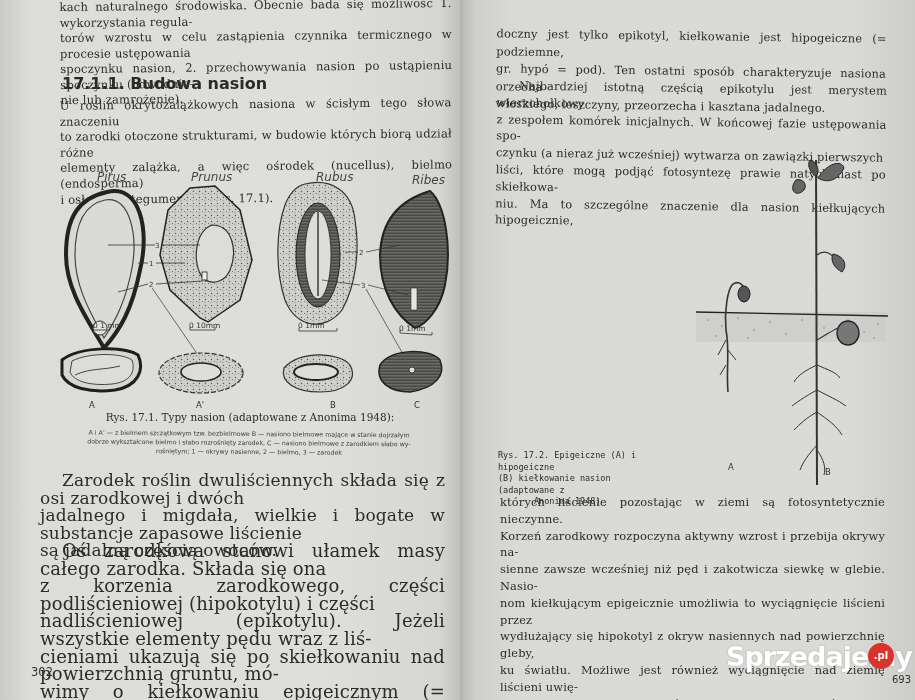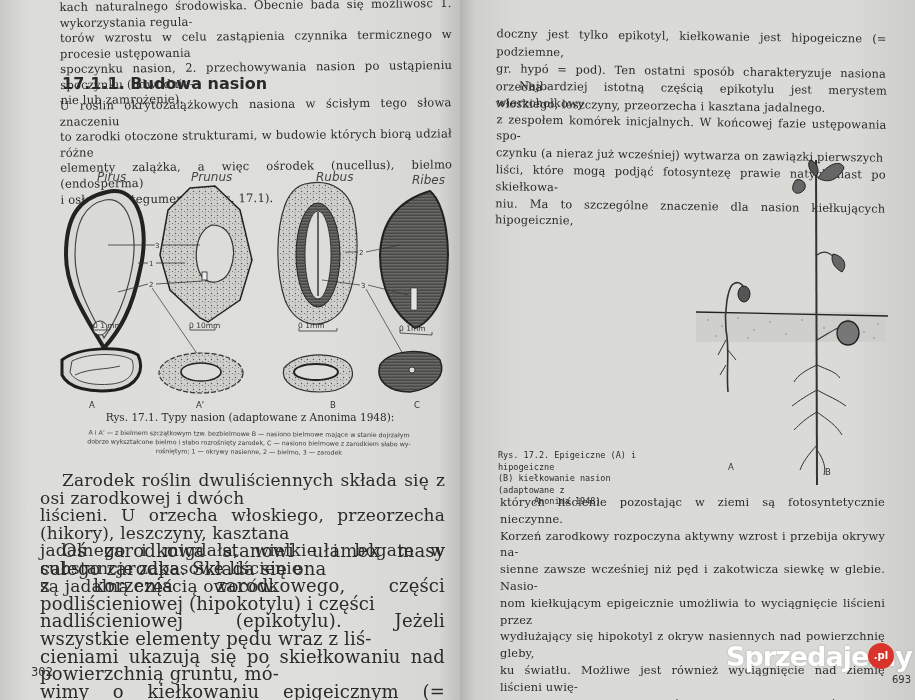--- a/index.html
+++ b/index.html
@@ -127,21 +127,20 @@
 
   <div class="caption" style="left:100px;top:411px;width:300px;">Rys. 17.1. Typy nasion (adaptowane z Anonima 1948):</div>
   <div class="caption-small" style="left:44px;top:429px;width:410px;transform:rotate(0.5deg);">
     <div>A i A' — z bielmem szczątkowym tzw. bezbielmowe B — nasiono bielmowe mające w stanie dojrzałym</div>
     <div>dobrze wykształcone bielmo i słabo rozrośnięty zarodek, C — nasiono bielmowe z zarodkiem słabo wy-</div>
     <div>rośniętym; 1 — okrywy nasienne, 2 — bielmo, 3 — zarodek</div>
   </div>
 
   <div class="txt" style="left:40px;top:472px;width:405px;font-size:17px;line-height:17.6px;">
     <p class="indent">Zarodek roślin dwuliściennych składa się z osi zarodkowej i dwóch</p>
-    <p>liścieni. U orzecha włoskiego, przeorzecha (hikory), leszczyny, kasztana</p>
     <p>jadalnego i migdała, wielkie i bogate w substancje zapasowe liścienie</p>
     <p>są jadalną częścią owoców.</p>
   </div>
 
   <div class="txt" style="left:40px;top:542px;width:405px;font-size:18px;line-height:17.6px;">
     <p class="indent">Oś zarodkowa stanowi ułamek masy całego zarodka. Składa się ona</p>
     <p>z korzenia zarodkowego, części podliścieniowej (hipokotylu) i części</p>
     <p>nadliścieniowej (epikotylu). Jeżeli wszystkie elementy pędu wraz z liś-</p>
     <p>cieniami ukazują się po skiełkowaniu nad powierzchnią gruntu, mó-</p>
     <p>wimy o kiełkowaniu epigeicznym (= nadziemnym, gr. epi = nad,</p>

